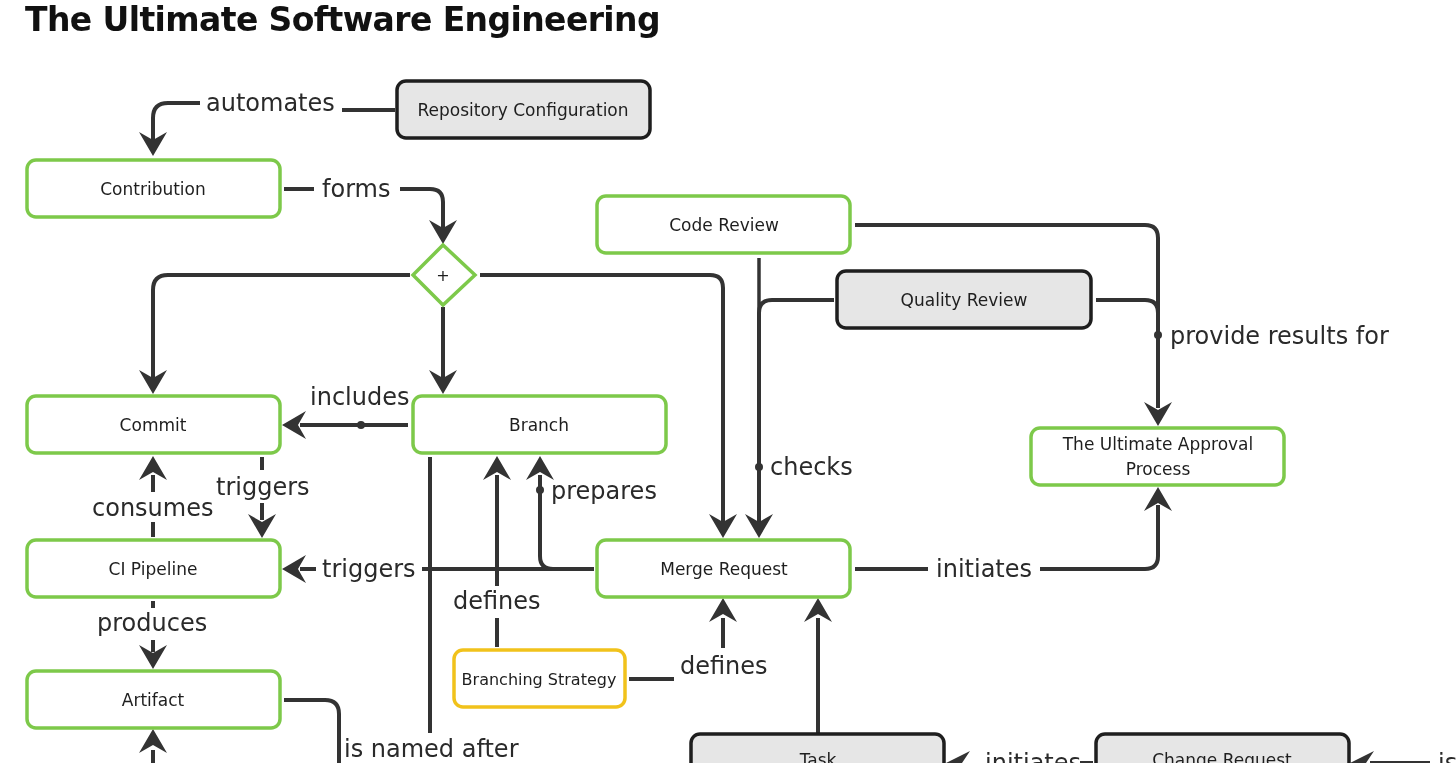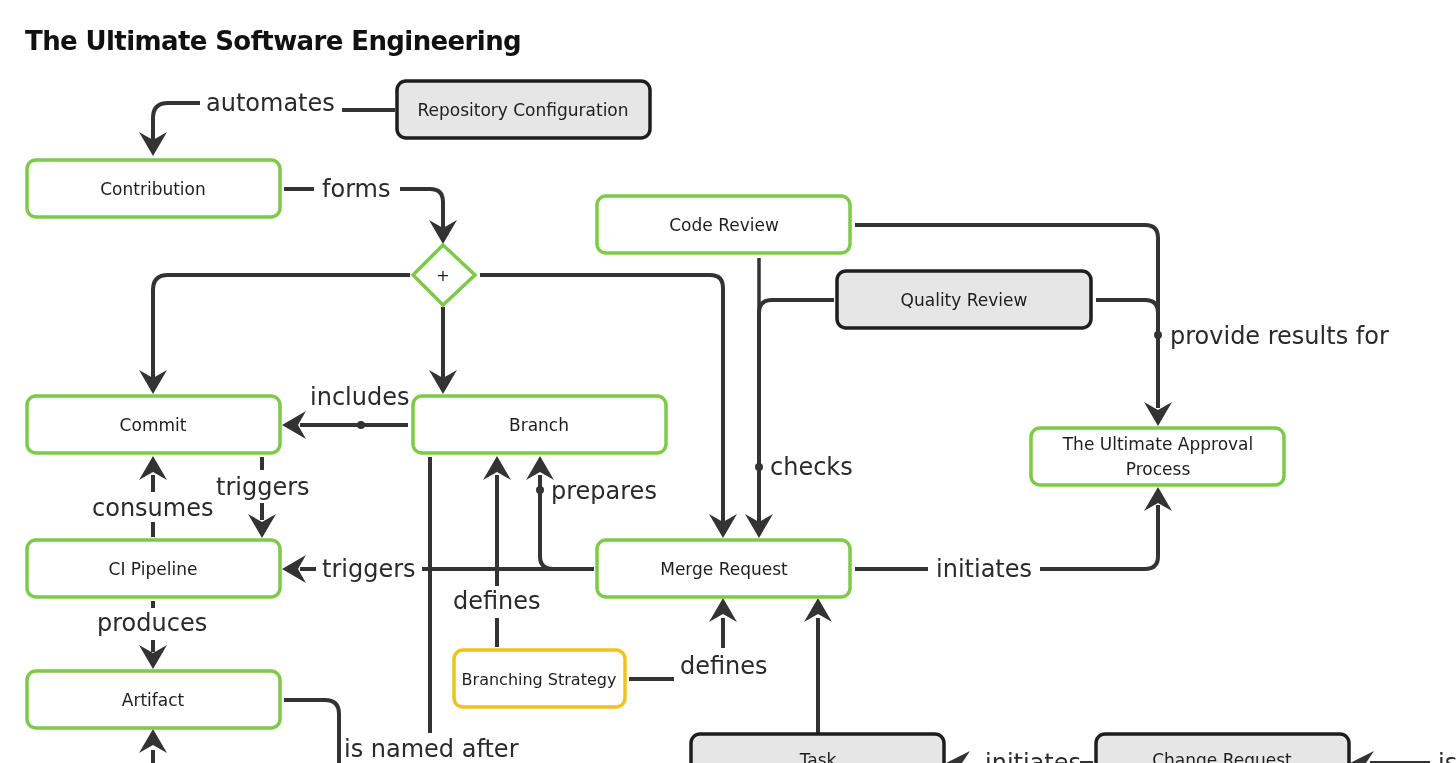--- a/index.html
+++ b/index.html
@@ -1,18 +1,18 @@
 <!DOCTYPE html>
 <html><head>
 <meta charset="utf-8">
 <style>
   html, body { margin: 0; padding: 0; background: #ffffff; }
   body { width: 1456px; height: 763px; overflow: hidden; position: relative;
          font-family: "Liberation Sans", "DejaVu Sans", sans-serif; color: #1e1e1e; }
-  #title { position: absolute; left: 25px; top: 26px; font-size: 26px; font-weight: bold;
+  #title { position: absolute; left: 25px; top: 0; font-size: 33px; font-weight: bold;
            font-family: "DejaVu Sans", sans-serif; letter-spacing: -0.6px; color: #111; }
   svg#diagram { position: absolute; left: 0; top: 0; }
   .node-rect { fill: #ffffff; stroke: #7dc94a; stroke-width: 3.5; }
   .node-rect.gray { fill: #e6e6e6; stroke: #1e1e1e; stroke-width: 3.5; }
   .node-rect.yellow { fill: #ffffff; stroke: #f1c21b; stroke-width: 3.5; }
   .node-text { font-family: "DejaVu Sans", sans-serif; font-size: 17px; fill: #1e1e1e;
                text-anchor: middle; dominant-baseline: central; }
   .edge { fill: none; stroke: #333333; stroke-width: 4; stroke-linejoin: round; }
   .edge-thin { fill: none; stroke: #333333; stroke-width: 3.5; }
   .arrow { fill: #333333; }

